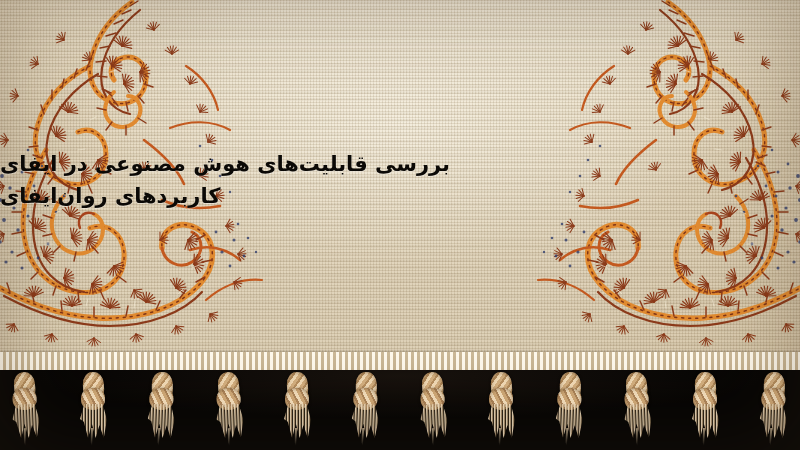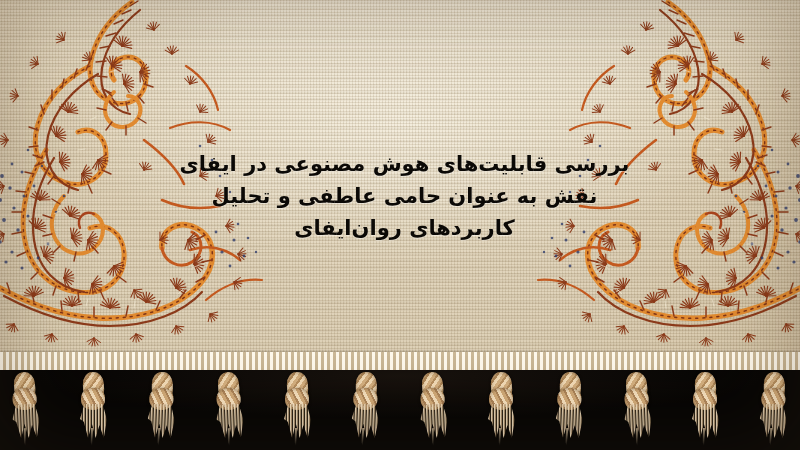--- a/index.html
+++ b/index.html
@@ -48,22 +48,22 @@
   }
 
   
   .embroidery{position:absolute;left:0;top:0;width:800px;height:374px;}
   .embroidery svg{position:absolute;top:0;display:block;}
   .corner-left{left:-6px;}
   .corner-right{right:-6px;transform:scaleX(-1);}
 
   
   .title-block{
-    position:absolute;left:9px;right:0;top:148px;
-    text-align:center;
+    position:absolute;left:0;right:0;top:148px;
+    text-align:left;
     z-index:6;
     direction:rtl;
   }
   .title-line{
     display:block;
     color:#0b0906;
     font-family:"DejaVu Sans", sans-serif;
     font-weight:bold;
     font-size:21px;
     line-height:32px;
@@ -732,21 +732,20 @@
                  M60 214 l6 -3 M52 244 l7 0 M92 306 l2 -7 M140 308 l1 -7
                  M184 294 l5 -5 M198 268 l7 -3"></path>
       </g>
     </svg>
   </div>
 
   <div class="fabric-edge"></div>
 
   <div class="title-block">
     <span class="title-line">بررسی قابلیت‌های هوش مصنوعی در ایفای</span>
-    <span class="title-line">نقش به عنوان حامی عاطفی و تحلیل</span>
     <span class="title-line">کاربردهای روان‌ایفای</span>
   </div>
 
   <div class="fringe-zone">
       <div class="tassel" style="left: 3px; transform: rotate(-2.2deg);">
         <div class="knot"></div>
         <div class="knot2"></div>
         <div class="skirt"></div>
         <div class="wisp"></div>
       </div>

